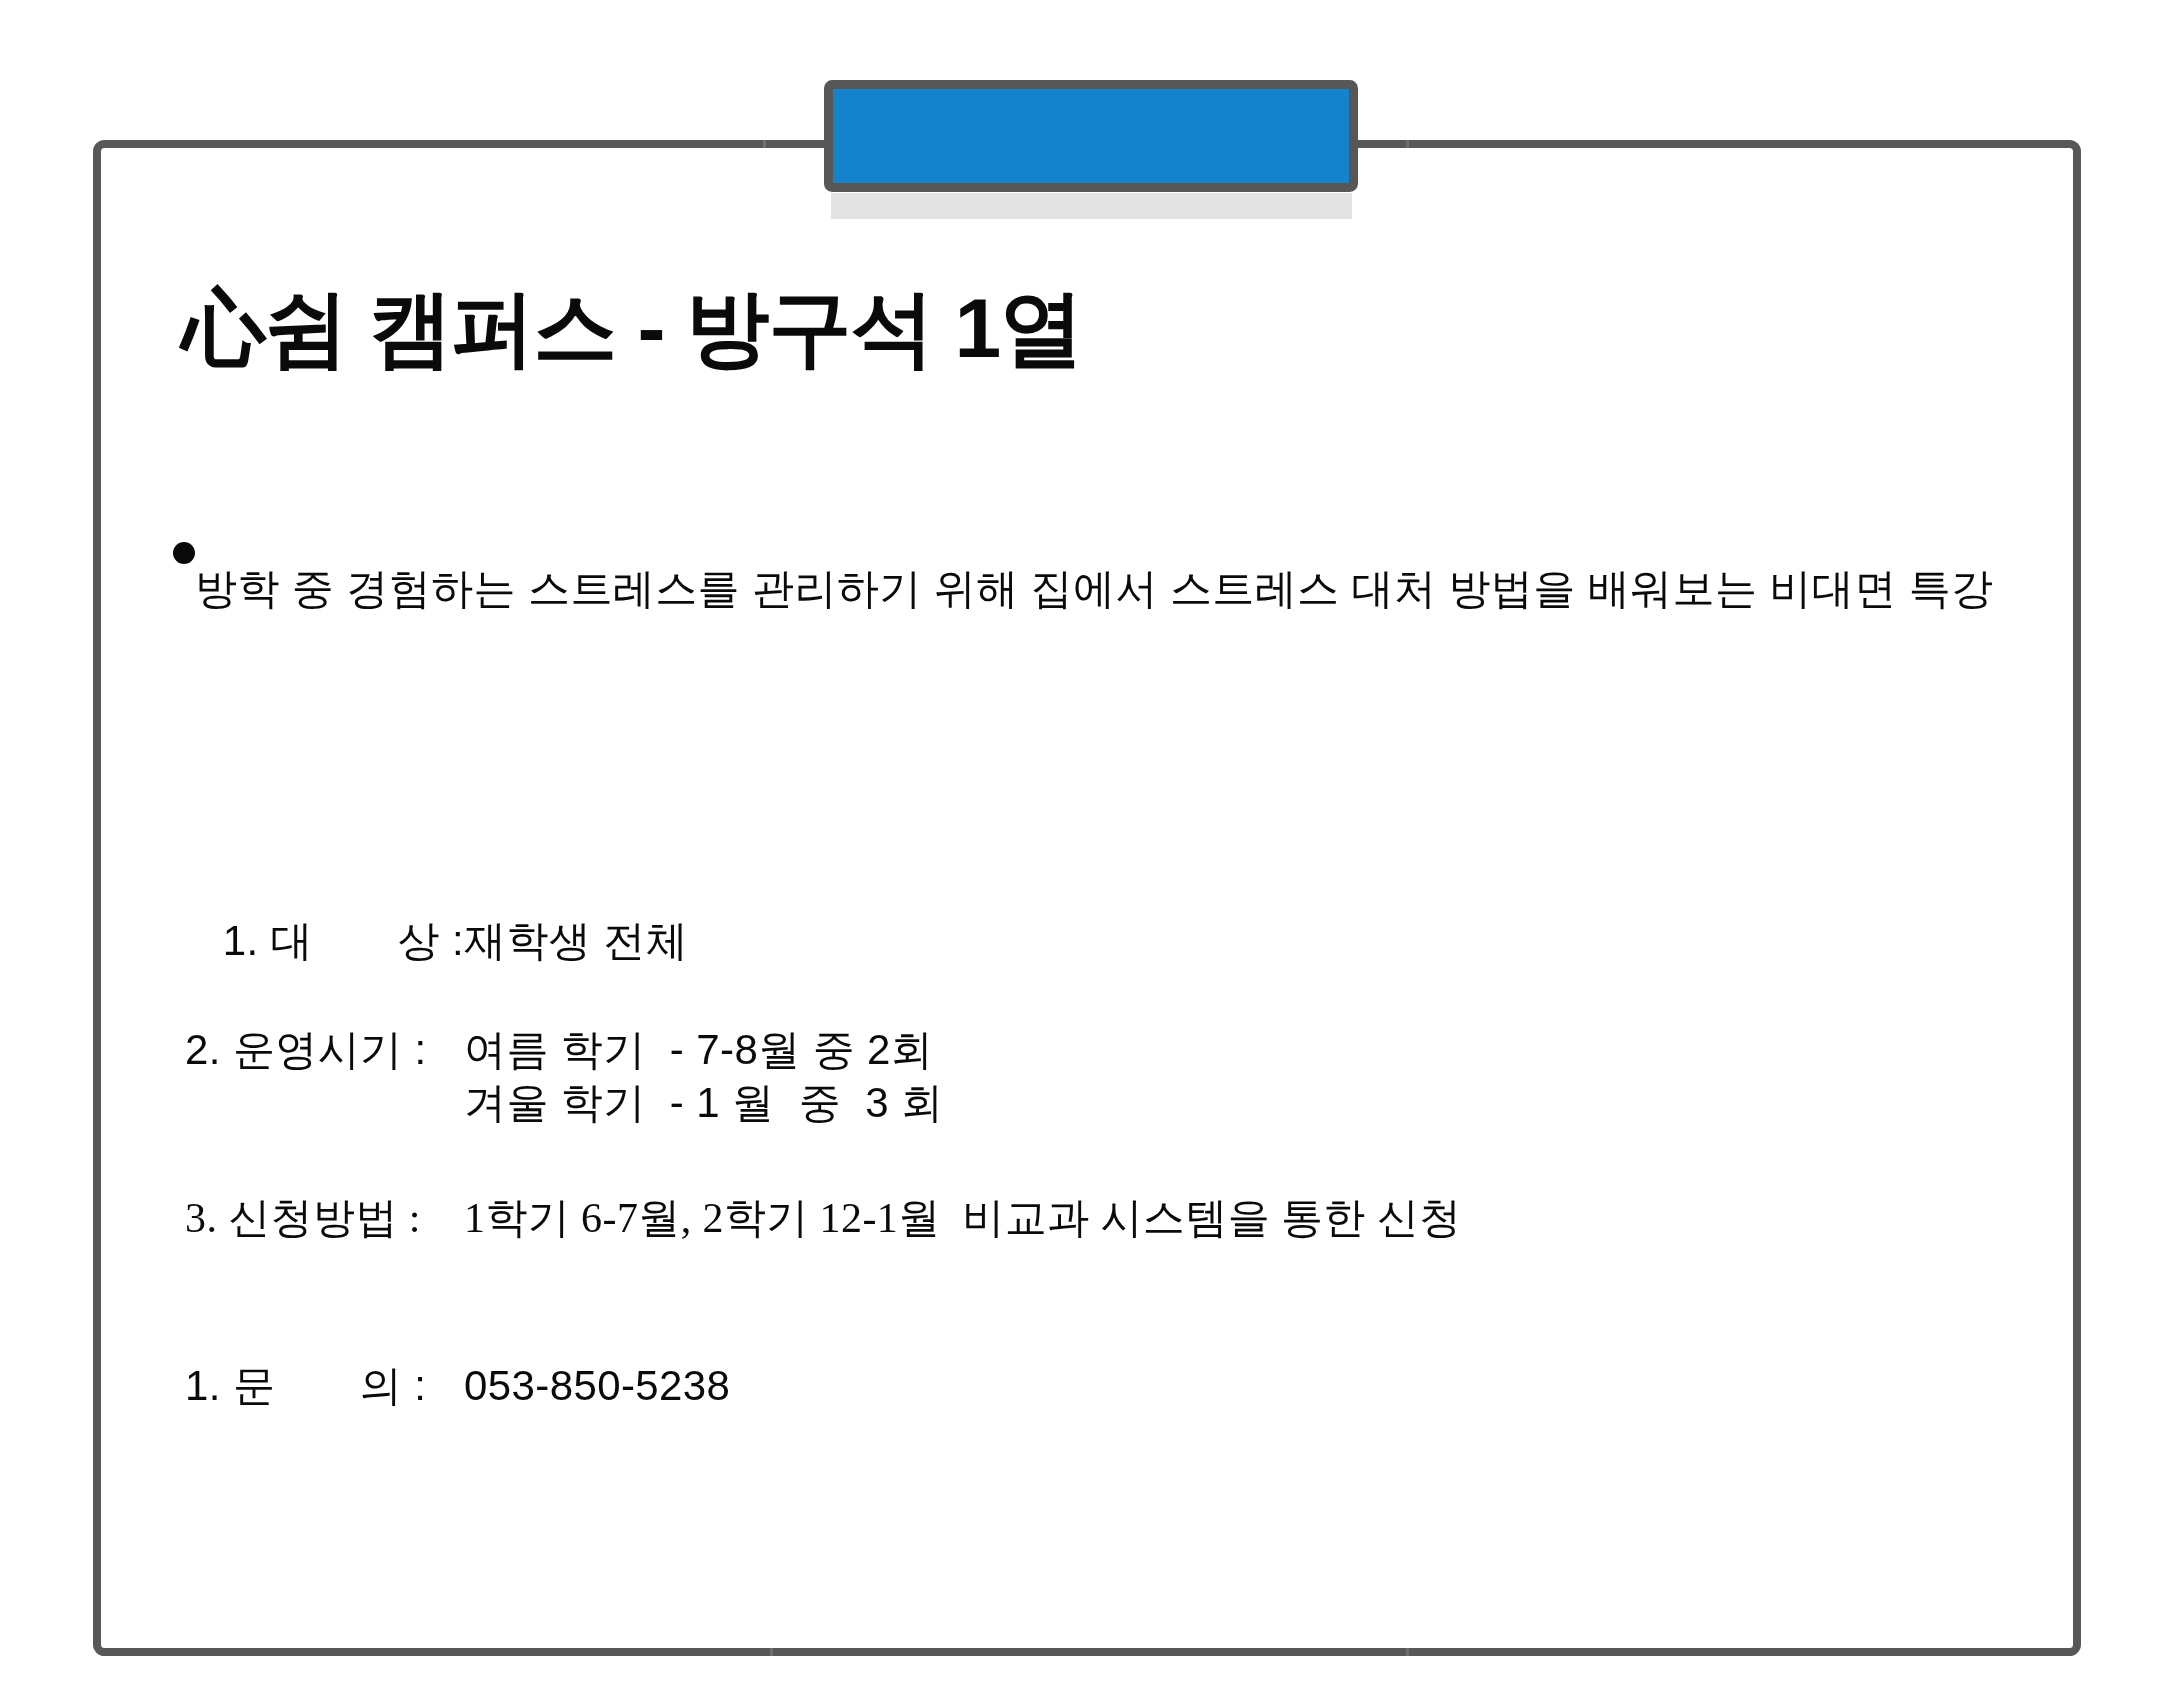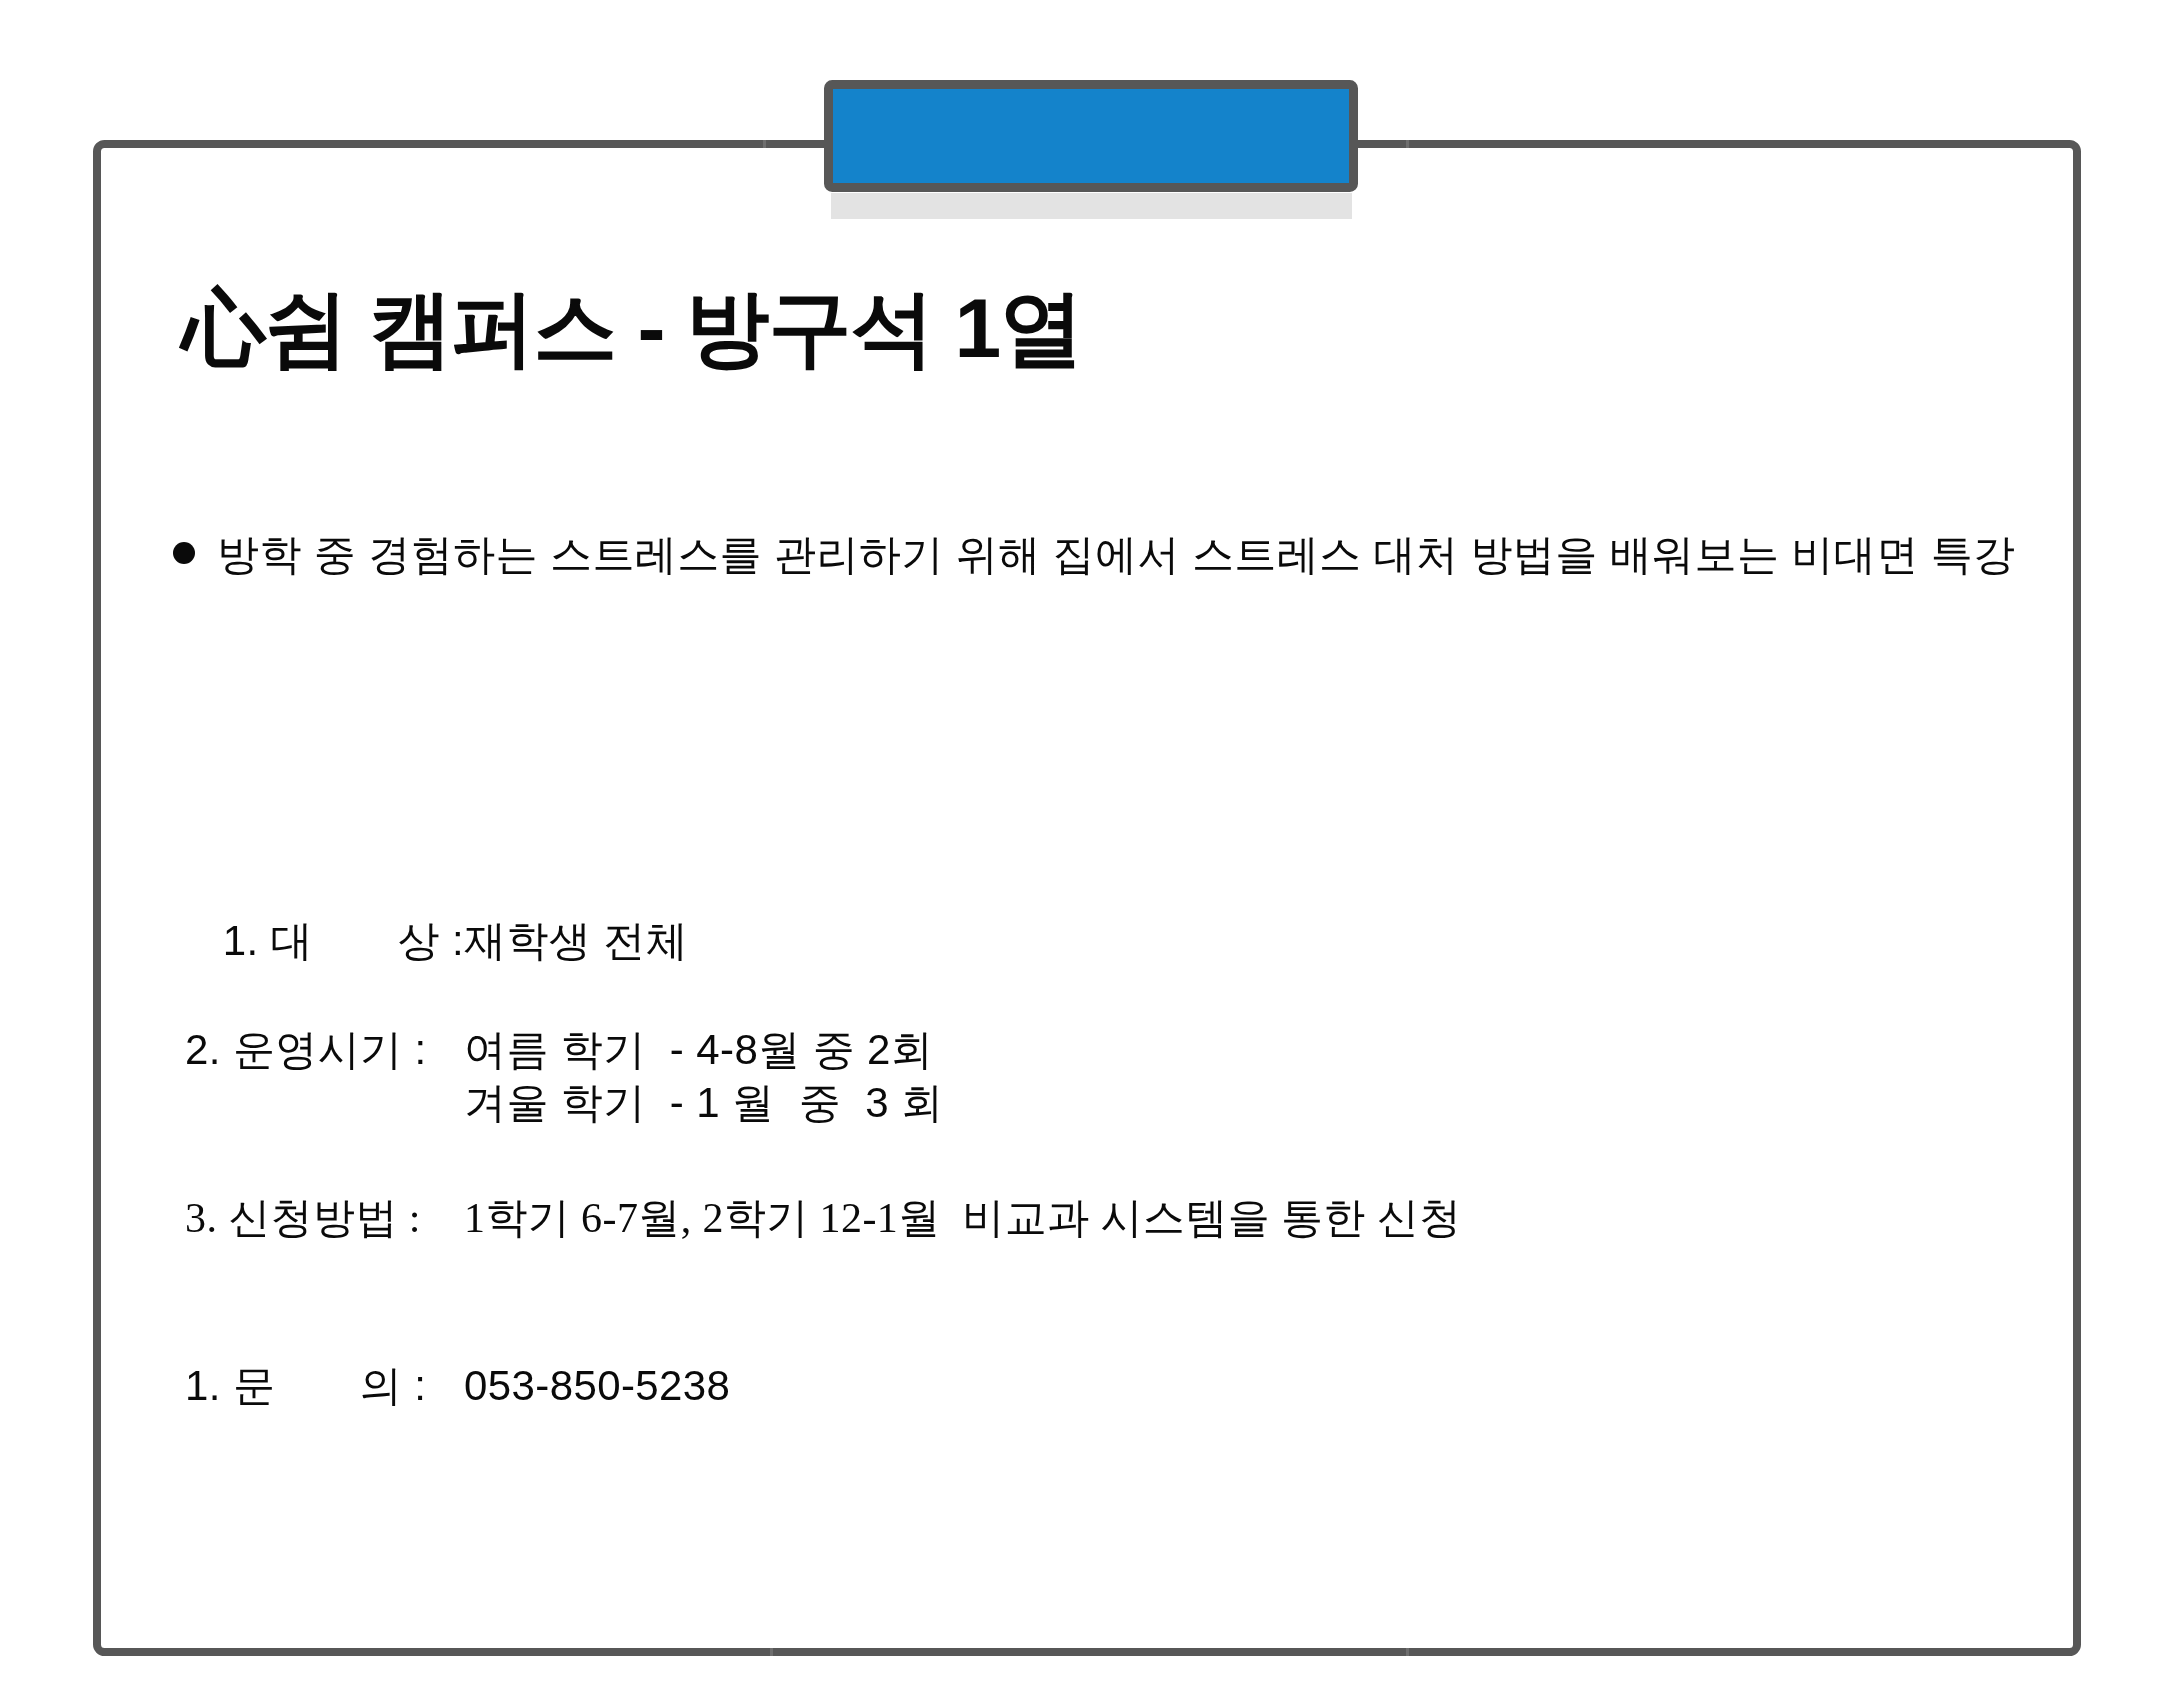--- a/index.html
+++ b/index.html
@@ -71,20 +71,21 @@
     line-height: 1.25;
     color: #0a0a0a;
     white-space: pre;
   }
   .bullet-row {
     position: absolute;
     left: 173px;
     top: 530px;
     display: flex;
     align-items: flex-start;
+    flex-direction: column;
   }
   .dot {
     width: 22px;
     height: 22px;
     border-radius: 50%;
     background: #0a0a0a;
     margin-top: 12.3px;
     flex: 0 0 auto;
   }
   .bullet-text {
@@ -144,21 +145,21 @@
   <div class="item item-1">
     <span class="label">1. 대       상 :</span>
     <span class="value-col">
       <span class="value">재학생 전체</span>
     </span>
   </div>
 
   <div class="item item-2">
     <span class="label">2. 운영시기 :</span>
     <span class="value-col">
-      <span class="value">여름 학기  - 4-8월 중 2회</span>
+      <span class="value">여름 학기  - 7-8월 중 2회</span>
       <span class="value">겨울 학기  - 1 월  중  3 회</span>
     </span>
   </div>
 
   <div class="item item-3">
     <span class="label">3. 신청방법 :</span>
     <span class="value-col">
       <span class="value">1학기 6-7월, 2학기 12-1월  비교과 시스템을 통한 신청</span>
     </span>
   </div>

